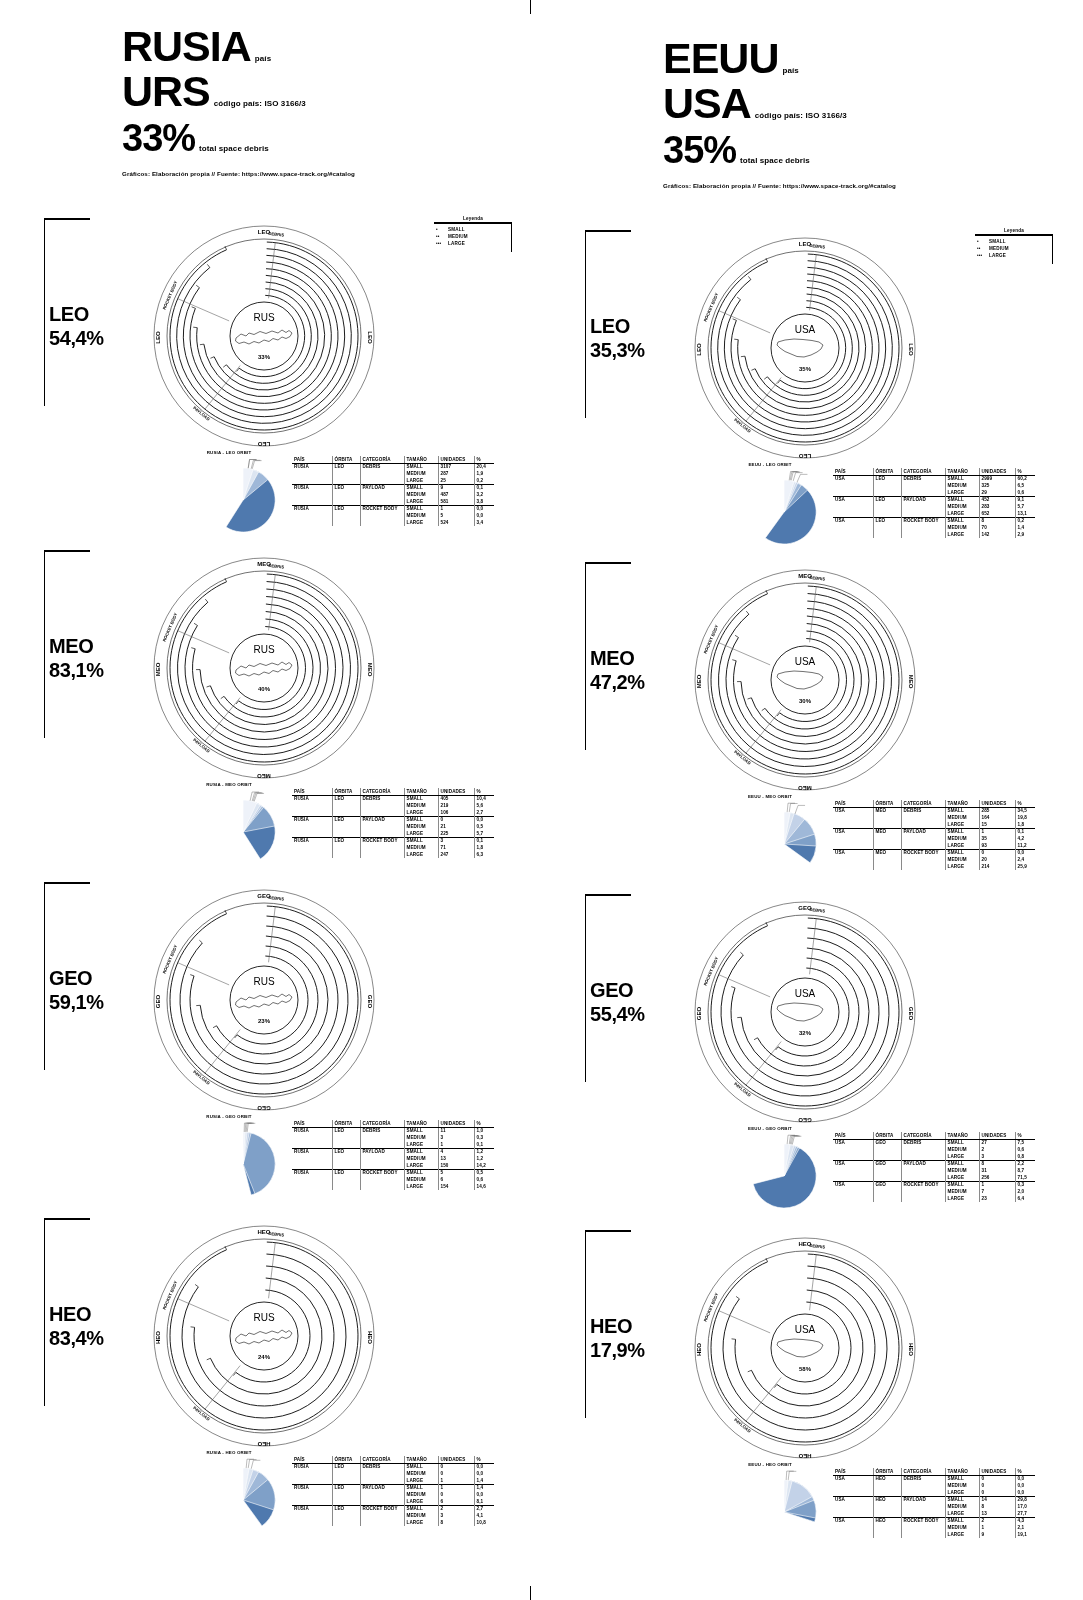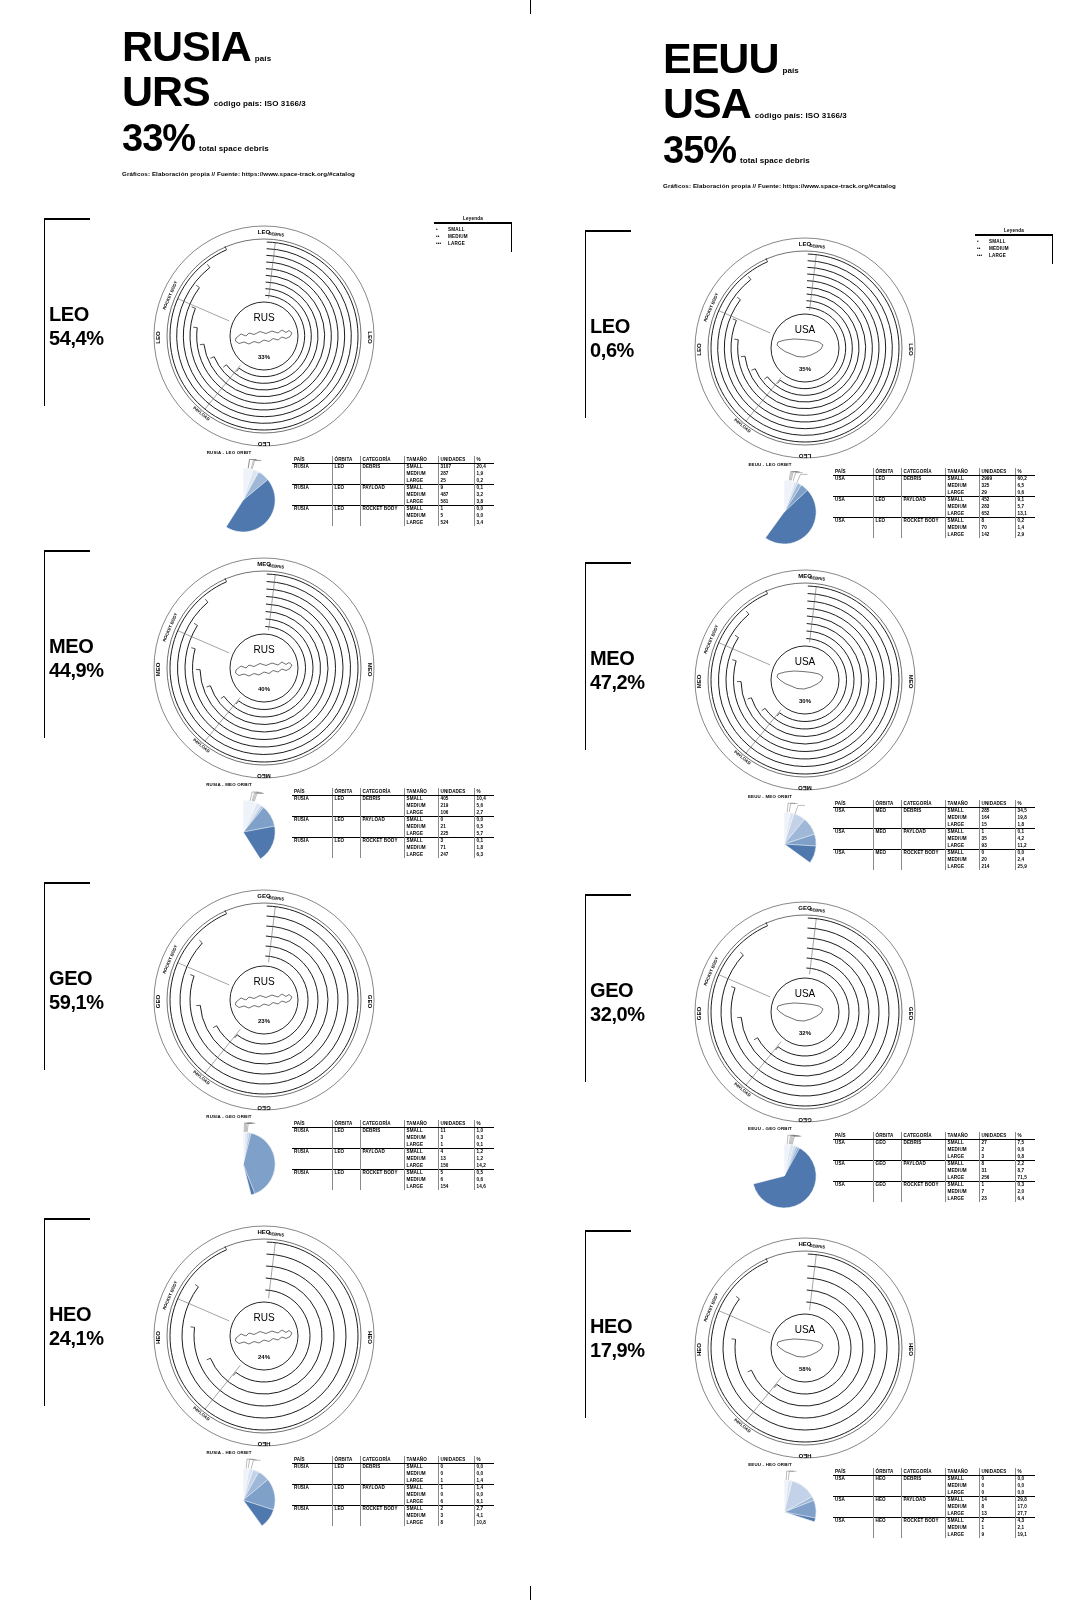--- a/index.html
+++ b/index.html
@@ -257,21 +257,21 @@
               <td class="c-pct">3,4</td>
             </tr>
           </tbody>
         </table>
       </div>
       <div class="section" style="top: 550px; height: 330px;">
         <div class="rule-tl"></div>
         <div class="rule-vl"></div>
         <div class="orb-label" style="top: 85px;">
           <div>MEO</div>
-          <div>44,9%</div>
+          <div>83,1%</div>
         </div>
         <div class="radial" style="left: 148px; top: 4px;">
           <svg width="228" height="228" viewBox="0 0 228 228">
             <circle cx="114" cy="114" r="110" fill="none" stroke="#555" stroke-width="0.7"></circle>
             <circle cx="114" cy="114" r="97" fill="none" stroke="#333" stroke-width="0.7"></circle>
             <path d="M 115.24 72.52 A 41.50 41.50 0 1 1 88.61 146.83" fill="none" stroke="#111" stroke-width="0.95"></path>
             <line x1="88.61" y1="146.83" x2="86.16" y2="149.99" stroke="#111" stroke-width="0.7"></line>
             <path d="M 115.47 65.02 A 49.00 49.00 0 1 1 74.01 142.32" fill="none" stroke="#111" stroke-width="0.95"></path>
             <line x1="74.01" y1="142.32" x2="70.75" y2="144.63" stroke="#111" stroke-width="0.7"></line>
             <path d="M 115.69 57.53 A 56.50 56.50 0 1 1 60.37 131.78" fill="none" stroke="#111" stroke-width="0.95"></path>
@@ -553,21 +553,21 @@
               <td class="c-pct">14,6</td>
             </tr>
           </tbody>
         </table>
       </div>
       <div class="section" style="top: 1218px; height: 330px;">
         <div class="rule-tl"></div>
         <div class="rule-vl"></div>
         <div class="orb-label" style="top: 85px;">
           <div>HEO</div>
-          <div>24,1%</div>
+          <div>83,4%</div>
         </div>
         <div class="radial" style="left: 148px; top: 4px;">
           <svg width="228" height="228" viewBox="0 0 228 228">
             <circle cx="114" cy="114" r="110" fill="none" stroke="#555" stroke-width="0.7"></circle>
             <circle cx="114" cy="114" r="97" fill="none" stroke="#333" stroke-width="0.7"></circle>
             <path d="M 115.38 68.02 A 46.00 46.00 0 1 1 85.86 150.39" fill="none" stroke="#111" stroke-width="0.95"></path>
             <line x1="85.86" y1="150.39" x2="83.41" y2="153.55" stroke="#111" stroke-width="0.7"></line>
             <path d="M 115.74 56.03 A 58.00 58.00 0 1 1 60.45 136.27" fill="none" stroke="#111" stroke-width="0.95"></path>
             <line x1="60.45" y1="136.27" x2="56.75" y2="137.81" stroke="#111" stroke-width="0.7"></line>
             <path d="M 116.10 44.03 A 70.00 70.00 0 1 1 44.54 105.33" fill="none" stroke="#111" stroke-width="0.95"></path>
@@ -712,21 +712,21 @@
           <span class="pct">35%</span>
           <span class="sub">total space debris</span>
         </div>
         <div class="src">Gráficos: Elaboración propia // Fuente: https://www.space-track.org/#catalog</div>
       </div>
       <div class="section" style="top: 218px; height: 330px;">
         <div class="rule-tl"></div>
         <div class="rule-vl"></div>
         <div class="orb-label" style="top: 85px;">
           <div>LEO</div>
-          <div>0,6%</div>
+          <div>35,3%</div>
         </div>
         <div class="radial" style="left: 148px; top: 4px;">
           <svg width="228" height="228" viewBox="0 0 228 228">
             <circle cx="114" cy="114" r="110" fill="none" stroke="#555" stroke-width="0.7"></circle>
             <circle cx="114" cy="114" r="97" fill="none" stroke="#333" stroke-width="0.7"></circle>
             <path d="M 115.22 73.35 A 40.67 40.67 0 1 1 89.12 146.17" fill="none" stroke="#111" stroke-width="0.95"></path>
             <line x1="89.12" y1="146.17" x2="86.67" y2="149.33" stroke="#111" stroke-width="0.7"></line>
             <path d="M 115.42 66.69 A 47.33 47.33 0 1 1 76.41 142.77" fill="none" stroke="#111" stroke-width="0.95"></path>
             <line x1="76.41" y1="142.77" x2="73.24" y2="145.20" stroke="#111" stroke-width="0.7"></line>
             <path d="M 115.62 60.02 A 54.00 54.00 0 1 1 64.14 134.74" fill="none" stroke="#111" stroke-width="0.95"></path>
@@ -1023,21 +1023,21 @@
               <td class="c-pct">25,9</td>
             </tr>
           </tbody>
         </table>
       </div>
       <div class="section" style="top: 882px; height: 330px;">
         <div class="rule-tl"></div>
         <div class="rule-vl"></div>
         <div class="orb-label" style="top: 85px;">
           <div>GEO</div>
-          <div>32,0%</div>
+          <div>55,4%</div>
         </div>
         <div class="radial" style="left: 148px; top: 4px;">
           <svg width="228" height="228" viewBox="0 0 228 228">
             <circle cx="114" cy="114" r="110" fill="none" stroke="#555" stroke-width="0.7"></circle>
             <circle cx="114" cy="114" r="97" fill="none" stroke="#333" stroke-width="0.7"></circle>
             <path d="M 115.32 70.02 A 44.00 44.00 0 1 1 87.08 148.80" fill="none" stroke="#111" stroke-width="0.95"></path>
             <line x1="87.08" y1="148.80" x2="84.63" y2="151.97" stroke="#111" stroke-width="0.7"></line>
             <path d="M 115.62 60.02 A 54.00 54.00 0 1 1 66.55 139.78" fill="none" stroke="#111" stroke-width="0.95"></path>
             <line x1="66.55" y1="139.78" x2="63.04" y2="141.69" stroke="#111" stroke-width="0.7"></line>
             <path d="M 115.92 50.03 A 64.00 64.00 0 1 1 50.22 119.31" fill="none" stroke="#111" stroke-width="0.95"></path>

